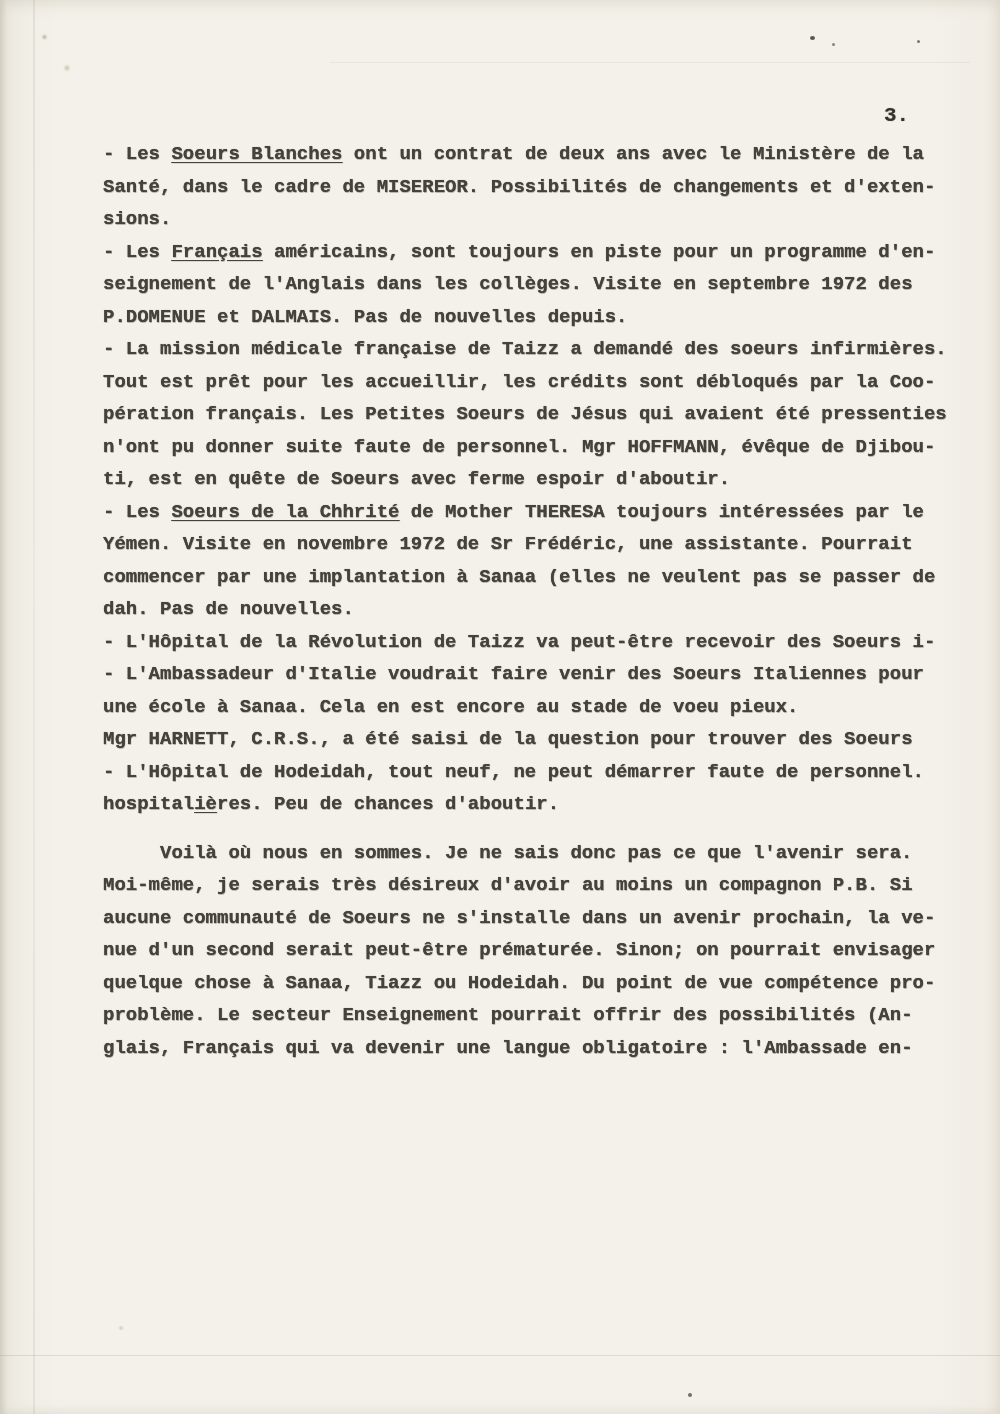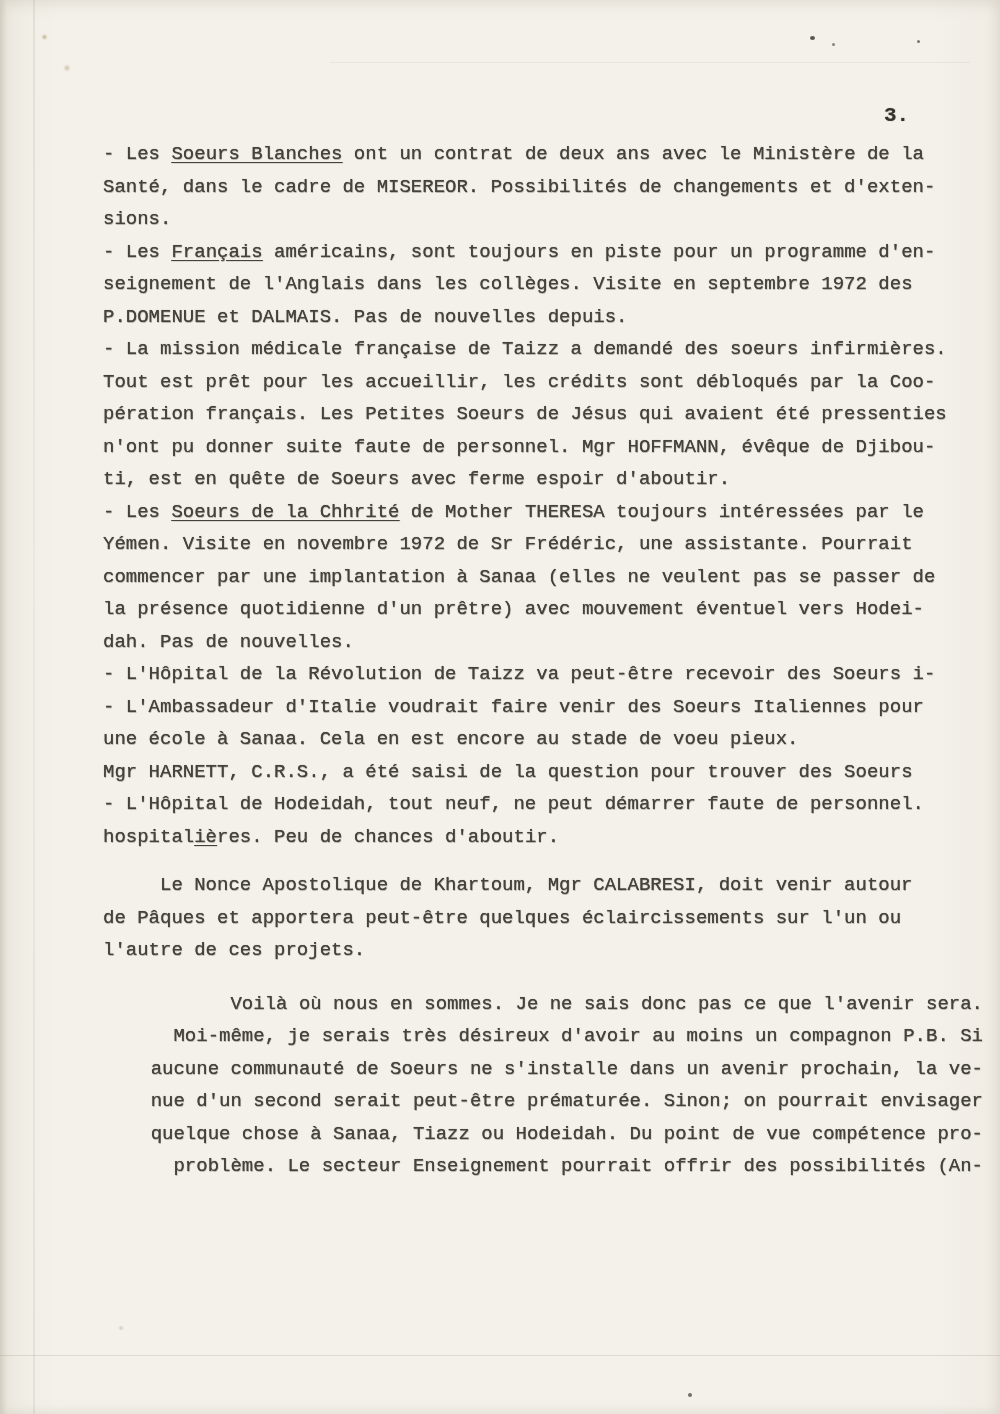--- a/index.html
+++ b/index.html
@@ -47,21 +47,21 @@
 
   .body-text {
     position: absolute; left: 103px; top: 138px; width: 880px;
     font-size: 19px; line-height: 32.5px; color: #45413b;
     text-shadow: 0 0 0.7px rgba(62,57,50,0.85), 0.5px 0.5px 0.6px rgba(62,57,50,0.28);
   }
   .para { margin: 0; }
   .para.indent { margin-top: 16px; }
   .para.indent + .para.indent { margin-top: 21px; text-align: right; }
   .para.indent .line:first-child { padding-left: 57px; }
-  .line { white-space: pre; }
+  .line { white-space: pre; font-weight: bold; }
   .u { text-decoration: underline; text-underline-offset: 3px; }
 </style>
 </head>
 <body>
 
 <div class="sheet">
   <div class="fold-left"></div>
   <div class="crease c1"></div>
   <div class="crease c2"></div>
   <div class="speck s1"></div>
@@ -89,42 +89,37 @@
         <div class="line"><span>- La mission médicale française de Taizz a demandé des soeurs infirmières.</span></div>
         <div class="line"><span>Tout est prêt pour les accueillir, les crédits sont débloqués par la Coo-</span></div>
         <div class="line"><span>pération français. Les Petites Soeurs de Jésus qui avaient été pressenties</span></div>
         <div class="line"><span>n'ont pu donner suite faute de personnel. Mgr HOFFMANN, évêque de Djibou-</span></div>
         <div class="line"><span>ti, est en quête de Soeurs avec ferme espoir d'aboutir.</span></div>
       </div>
       <div class="para">
         <div class="line"><span>- Les </span><span class="u">Soeurs de la Chhrité</span><span> de Mother THERESA toujours intéressées par le</span></div>
         <div class="line"><span>Yémen. Visite en novembre 1972 de Sr Frédéric, une assistante. Pourrait</span></div>
         <div class="line"><span>commencer par une implantation à Sanaa (elles ne veulent pas se passer de</span></div>
-        <div class="line"><span>la présence quotidienne d'un prêtre) avec mouvement éventuel vers Hodei-</span></div>
         <div class="line"><span>dah. Pas de nouvelles.</span></div>
       </div>
       <div class="para">
         <div class="line"><span>- L'Hôpital de la Révolution de Taizz va peut-être recevoir des Soeurs i-</span></div>
       </div>
       <div class="para">
         <div class="line"><span>- L'Ambassadeur d'Italie voudrait faire venir des Soeurs Italiennes pour</span></div>
         <div class="line"><span>une école à Sanaa. Cela en est encore au stade de voeu pieux.</span></div>
       </div>
       <div class="para">
         <div class="line"><span>Mgr HARNETT, C.R.S., a été saisi de la question pour trouver des Soeurs</span></div>
         <div class="line"><span>- L'Hôpital de Hodeidah, tout neuf, ne peut démarrer faute de personnel.</span></div>
         <div class="line"><span>hospital</span><span class="u">iè</span><span>res. Peu de chances d'aboutir.</span></div>
       </div>
       <div class="para indent">
-        <div class="line"><span>Le Nonce Apostolique de Khartoum, Mgr CALABRESI, doit venir autour</span></div>
-        <div class="line"><span>de Pâques et apportera peut-être quelques éclaircissements sur l'un ou</span></div>
-        <div class="line"><span>l'autre de ces projets.</span></div>
-      </div>
-      <div class="para indent">
         <div class="line"><span>Voilà où nous en sommes. Je ne sais donc pas ce que l'avenir sera.</span></div>
         <div class="line"><span>Moi-même, je serais très désireux d'avoir au moins un compagnon P.B. Si</span></div>
         <div class="line"><span>aucune communauté de Soeurs ne s'installe dans un avenir prochain, la ve-</span></div>
         <div class="line"><span>nue d'un second serait peut-être prématurée. Sinon; on pourrait envisager</span></div>
         <div class="line"><span>quelque chose à Sanaa, Tiazz ou Hodeidah. Du point de vue compétence pro-</span></div>
         <div class="line"><span>problème. Le secteur Enseignement pourrait offrir des possibilités (An-</span></div>
+        <div class="line"><span>glais, Français qui va devenir une langue obligatoire : l'Ambassade en-</span></div>
       </div>
     </div>
 </div>
 
 </body></html>

